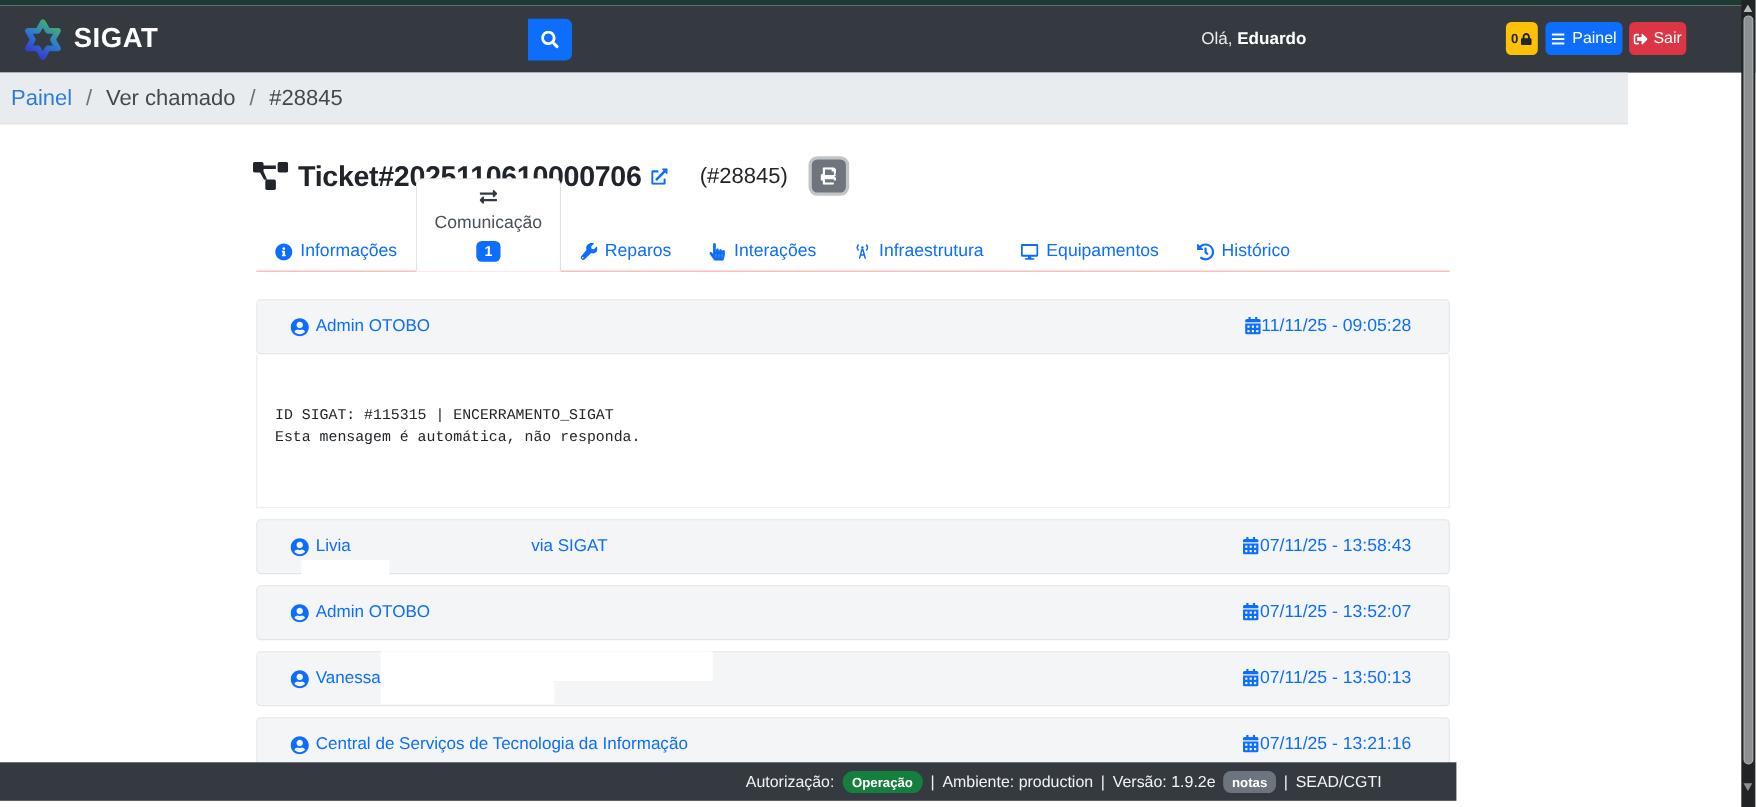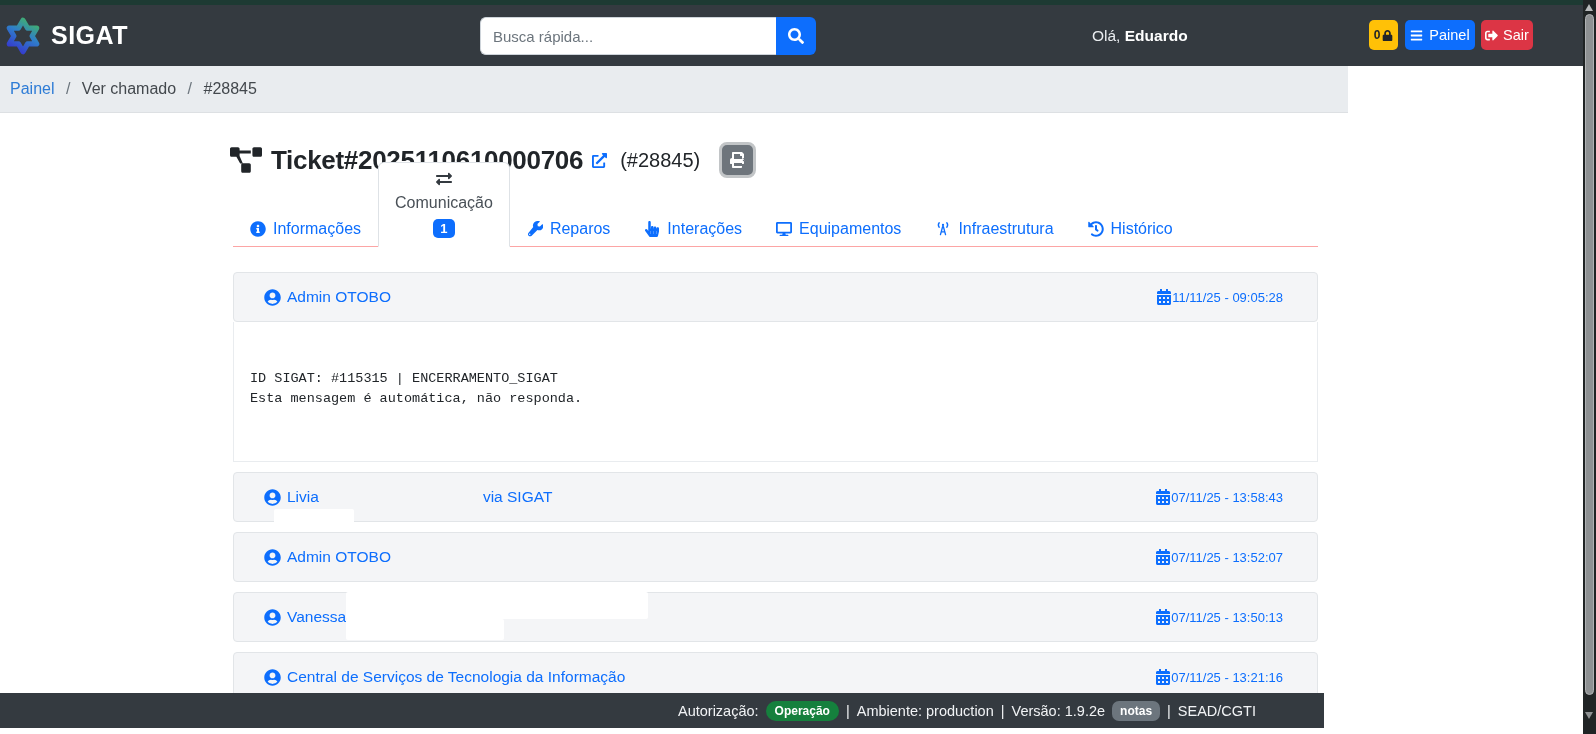--- a/index.html
+++ b/index.html
@@ -3,21 +3,21 @@
 <meta charset="utf-8">
 <style>
   * { box-sizing: border-box; margin: 0; padding: 0; }
   html, body { width: 1596px; height: 734px; overflow: hidden; }
   body { position: relative; background: #fff; font-family: "Liberation Sans", sans-serif; color: #212529; }
   #page { position: absolute; inset: 0; width: 1596px; height: 734px; }
 
   
   #top-strip { position: absolute; left: 0; top: 0; width: 1596px; height: 5px; background: #1d3a33; }
   #navbar { position: absolute; left: 0; top: 5px; width: 1596px; height: 61px; background: #343a40; }
-  .brand { position: absolute; left: 4px; top: 0; height: 61px; display: flex; align-items: center; gap: 9px; }
+  .brand { position: absolute; left: 20px; top: 0; height: 61px; display: flex; align-items: center; gap: 9px; }
   .brand-logo svg { width: 38px; height: 38px; display: block; }
   .brand-text { color: #fff; font-size: 25px; font-weight: bold; letter-spacing: .5px; }
 
   .search-group { position: absolute; left: 480px; top: 12px; display: flex; }
   .search-input { width: 296px; height: 38px; border: 1px solid #ced4da; border-right: none; border-radius: 6px 0 0 6px; padding: 0 12px; font-size: 15px; font-family: "Liberation Sans", sans-serif; color: #212529; outline: none; }
   .search-input::placeholder { color: #6c757d; }
   .search-btn { width: 40px; height: 38px; border: none; border-radius: 0 6px 6px 0; background: #0d6efd; color: #fff; display: flex; align-items: center; justify-content: center; cursor: pointer; }
   .search-btn [data-icon] svg { width: 16px; height: 16px; }
 
   .greeting { position: absolute; left: 1092px; top: 0; height: 61px; line-height: 61px; color: #e9ecef; font-size: 15.5px; }
@@ -25,53 +25,53 @@
 
   .nav-btn { position: absolute; top: 15px; height: 30px; border: none; border-radius: 5px; display: flex; align-items: center; justify-content: center; cursor: pointer; font-family: "Liberation Sans", sans-serif; }
   #btn-lock { left: 1369px; width: 29px; background: #ffc107; color: #212529; font-size: 12px; font-weight: bold; gap: 2px; }
   #btn-lock [data-icon] svg { width: 11px; height: 11px; }
   #btn-painel { left: 1405px; width: 70px; background: #0d6efd; color: #fff; font-size: 14.5px; gap: 6px; }
   #btn-painel [data-icon] svg { width: 13px; height: 13px; }
   #btn-sair { left: 1481px; width: 52px; background: #dc3545; color: #fff; font-size: 14.5px; gap: 5px; }
   #btn-sair [data-icon] svg { width: 13px; height: 13px; }
 
   
-  #breadcrumb { position: absolute; left: 0; top: 66px; width: 1348px; height: 47px; background: #e9ecef; border-bottom: 1px solid #dde0e3; line-height: 46px; padding-left: 10px; font-size: 16px; color: #43484d; }
+  #breadcrumb { position: absolute; left: 0; top: 66px; width: 1480px; height: 47px; background: #e9ecef; border-bottom: 1px solid #dde0e3; line-height: 46px; padding-left: 10px; font-size: 20px; color: #43484d; }
   #breadcrumb .bc-link { color: #2e7cd6; text-decoration: none; cursor: pointer; }
   #breadcrumb .bc-sep { color: #6c757d; margin: 0 7px; }
 
   
   #title-row { position: absolute; left: 230px; top: 139px; height: 42px; display: flex; align-items: center; gap: 9px; }
   .title-icon { color: #212529; }
   .title-icon svg { width: 32px; height: 26px; }
   #ticket-title { font-size: 26px; font-weight: bold; color: #212529; letter-spacing: -0.3px; }
   .extlink-icon { color: #0d6efd; cursor: pointer; }
   .extlink-icon svg { width: 15px; height: 15px; }
-  #ticket-number { font-size: 20px; color: #212529; margin-left: 4px; }
+  #ticket-number { font-size: 20px; color: #212529; margin-left: 20px; }
   #btn-print { margin-left: 10px; width: 37px; height: 36px; background: #6e757c; border: 3px solid #c2c5c7; border-radius: 8px; color: #fff; display: flex; align-items: center; justify-content: center; cursor: pointer; }
   #btn-print [data-icon] svg { width: 16px; height: 16px; }
 
   
   #tabs { position: absolute; left: 233px; top: 206px; width: 1085px; height: 41px; display: flex; align-items: flex-end; border-bottom: 1px solid #fca5a5; }
   .tab { display: flex; align-items: center; gap: 7px; padding: 8px 16px; font-size: 16px; color: #0d6efd; text-decoration: none; cursor: pointer; border: 1px solid transparent; border-radius: 6px 6px 0 0; margin-bottom: -1px; white-space: nowrap; }
   .tab.active { background: #fff; border-color: #dee2e6; border-bottom-color: #fff; color: #495057; flex-direction: column; }
   .tab .tab-icon svg { width: 16px; height: 16px; }
   .tab.active .tab-icon { color: #343a40; }
   .tab-badge { display: inline-block; background: #0d6efd; color: #fff; font-size: 13px; font-weight: bold; border-radius: 5px; padding: 2px 7px; line-height: 15px; }
 
   
   #accordion { position: absolute; left: 233px; top: 272px; width: 1085px; }
   .msg-item { margin-bottom: 10px; border-radius: 28px; }
   .msg-header { position: relative; height: 50px; background: #f4f5f7; border: 1px solid #e2e5e8; border-radius: 4px; display: flex; align-items: center; justify-content: space-between; padding: 0 34px 0 30px; cursor: pointer; }
   .msg-sender { display: flex; align-items: center; gap: 6px; font-size: 15.5px; }
   .msg-sender .icon, .msg-date .icon { color: #0d6efd; display: flex; }
   .msg-sender .icon svg { width: 17px; height: 17px; }
   .sender-link, .msg-suffix { color: #0d6efd; text-decoration: none; cursor: pointer; }
   .msg-suffix { margin-left: 158px; }
-  .msg-date { display: flex; align-items: center; gap: 0; font-size: 13px; color: #0d6efd; }
+  .msg-date { display: flex; align-items: flex-start; gap: 0; font-size: 16px; color: #0d6efd; }
   .msg-date .icon svg { width: 16px; height: 16px; }
   .msg-body { height: 140px; background: #fff; border: 1px solid #e9ecef; border-top: none; padding: 26px 16px 0 16px; font-family: "Liberation Mono", monospace; font-size: 13.5px; color: #212529; }
   .mono-line { line-height: 20.5px; white-space: pre; }
   .mono-line.empty { height: 20.5px; }
   .redact-gap { display: inline-block; width: 132px; }
   .redact-a, .redact-b { display: none; position: absolute; background: #fff; border-radius: 2px; z-index: 2; }
   .msg-item:nth-child(2) .redact-a { display: block; left: 40px; top: 36px; width: 80px; height: 20px; }
   .msg-item:nth-child(4) .redact-a { display: block; left: 112px; top: -1px; width: 302px; height: 27px; }
   .msg-item:nth-child(4) .redact-b { display: block; left: 112px; top: 26px; width: 158px; height: 21px; }
 
@@ -107,21 +107,20 @@
               <stop offset="100%" stop-color="#3538cf"></stop>
             </linearGradient>
           </defs>
           <path d="M24 4 L29.75 14.04 L41.32 14 L35.5 24 L41.32 34 L29.75 33.96 L24 44 L18.25 33.96 L6.68 34 L12.5 24 L6.68 14 L18.25 14.04 Z" fill="none" stroke="url(#lg)" stroke-width="6.5" stroke-linejoin="round"></path>
         </svg>
       </span>
       <span class="brand-text">SIGAT</span>
     </div>
 
     <div class="search-group">
-      <input class="search-input" type="text" placeholder="Busca rápida..." style="">
       <button class="search-btn">
         <span data-icon="search">
             <svg viewBox="0 0 512 512">
               <path d="M505 442.7L405.3 343c-4.5-4.5-10.6-7-17-7H372c27.6-35.3 44-79.7 44-128C416 93.1 322.9 0 208 0S0 93.1 0 208s93.1 208 208 208c48.3 0 92.7-16.4 128-44v16.3c0 6.4 2.5 12.5 7 17l99.7 99.7c9.4 9.4 24.6 9.4 33.9 0l28.3-28.3c9.4-9.4 9.4-24.6.1-34zM208 336c-70.7 0-128-57.2-128-128 0-70.7 57.2-128 128-128 70.7 0 128 57.2 128 128 0 70.7-57.2 128-128 128z"></path>
             </svg>
           </span>
       </button>
     </div>
 
     <div class="greeting"><span>Olá, </span><b>Eduardo</b></div>
@@ -217,40 +216,40 @@
     <span class="tab-icon" data-icon="hand-pointer">
           <svg viewBox="0 0 448 512">
             <path d="M448 240v96c0 3.1-.4 6.2-1.1 9.2l-32 136C410.7 499.2 394.6 512 376 512H168a40 40 0 0 1-32.4-16.5l-128-176c-13-17.9-9-42.9 8.8-55.9 17.9-13 42.9-9 55.9 8.8L104 316V40c0-22.1 17.9-40 40-40s40 17.9 40 40v200h8v-40c0-22.1 17.9-40 40-40s40 17.9 40 40v40h8v-24c0-22.1 17.9-40 40-40s40 17.9 40 40v24h8c0-22.1 17.9-40 40-40s40 17.9 40 40zm-256 80h-8v96h8v-96zm88 0h-8v96h8v-96zm88 0h-8v96h8v-96z"></path>
           </svg>
         </span>
     <span class="tab-label">Interações</span>
 
   </a>
 
   <a class="tab">
-    <span class="tab-icon" data-icon="desktop">
-          <svg viewBox="0 0 576 512">
-            <path d="M528 0H48C21.5 0 0 21.5 0 48v320c0 26.5 21.5 48 48 48h192l-16 48h-72c-13.3 0-24 10.7-24 24s10.7 24 24 24h272c13.3 0 24-10.7 24-24s-10.7-24-24-24h-72l-16-48h192c26.5 0 48-21.5 48-48V48c0-26.5-21.5-48-48-48zm-16 352H64V64h448v288z"></path>
-          </svg>
-        </span>
-    <span class="tab-label">Equipamentos</span>
-
-  </a>
-
-  <a class="tab">
     <span class="tab-icon" data-icon="broadcast-tower">
           <svg viewBox="0 0 24 24">
             <g fill="none" stroke="currentColor" stroke-width="2" stroke-linecap="round" stroke-linejoin="round">
               <circle cx="12" cy="6" r="1.7" fill="currentColor" stroke="none"></circle>
               <path d="M8.2 20.5 L11.4 8.6 M15.8 20.5 L12.6 8.6 M9.4 16.3 h5.2"></path>
               <path d="M6.3 2.6 q-2.6 3.4 0 6.8 M17.7 2.6 q2.6 3.4 0 6.8"></path>
             </g>
           </svg>
         </span>
     <span class="tab-label">Infraestrutura</span>
+
+  </a>
+
+  <a class="tab">
+    <span class="tab-icon" data-icon="desktop">
+          <svg viewBox="0 0 576 512">
+            <path d="M528 0H48C21.5 0 0 21.5 0 48v320c0 26.5 21.5 48 48 48h192l-16 48h-72c-13.3 0-24 10.7-24 24s10.7 24 24 24h272c13.3 0 24-10.7 24-24s-10.7-24-24-24h-72l-16-48h192c26.5 0 48-21.5 48-48V48c0-26.5-21.5-48-48-48zm-16 352H64V64h448v288z"></path>
+          </svg>
+        </span>
+    <span class="tab-label">Equipamentos</span>
 
   </a>
 
   <a class="tab">
     <span class="tab-icon" data-icon="history">
           <svg viewBox="0 0 512 512">
             <path d="M504 255.5c.3 136.6-111.2 248.4-247.8 248.5-59 0-113.2-20.5-155.8-54.9-11.1-8.9-11.9-25.5-1.8-35.6l11.3-11.3c8.6-8.6 22.4-9.6 31.9-2C173.1 425.1 212.8 440 256 440c101.7 0 184-82.3 184-184 0-101.7-82.3-184-184-184-48.8 0-93.1 19-126.1 49.9l50.8 50.8c10.1 10.1 2.9 27.3-11.3 27.3H24c-8.8 0-16-7.2-16-16V38.6c0-14.3 17.2-21.4 27.3-11.3l49.4 49.4C129.2 31.7 189.6 8 256 8c136.8 0 247.7 110.8 248 247.5zm-180.9 78.8l9.8-12.6c8.1-10.5 6.3-25.5-4.2-33.7L288 256.3V152c0-13.3-10.7-24-24-24h-16c-13.3 0-24 10.7-24 24v135.7l65.4 50.9c10.5 8.1 25.5 6.3 33.7-4.2z"></path>
           </svg>
         </span>
     <span class="tab-label">Histórico</span>

